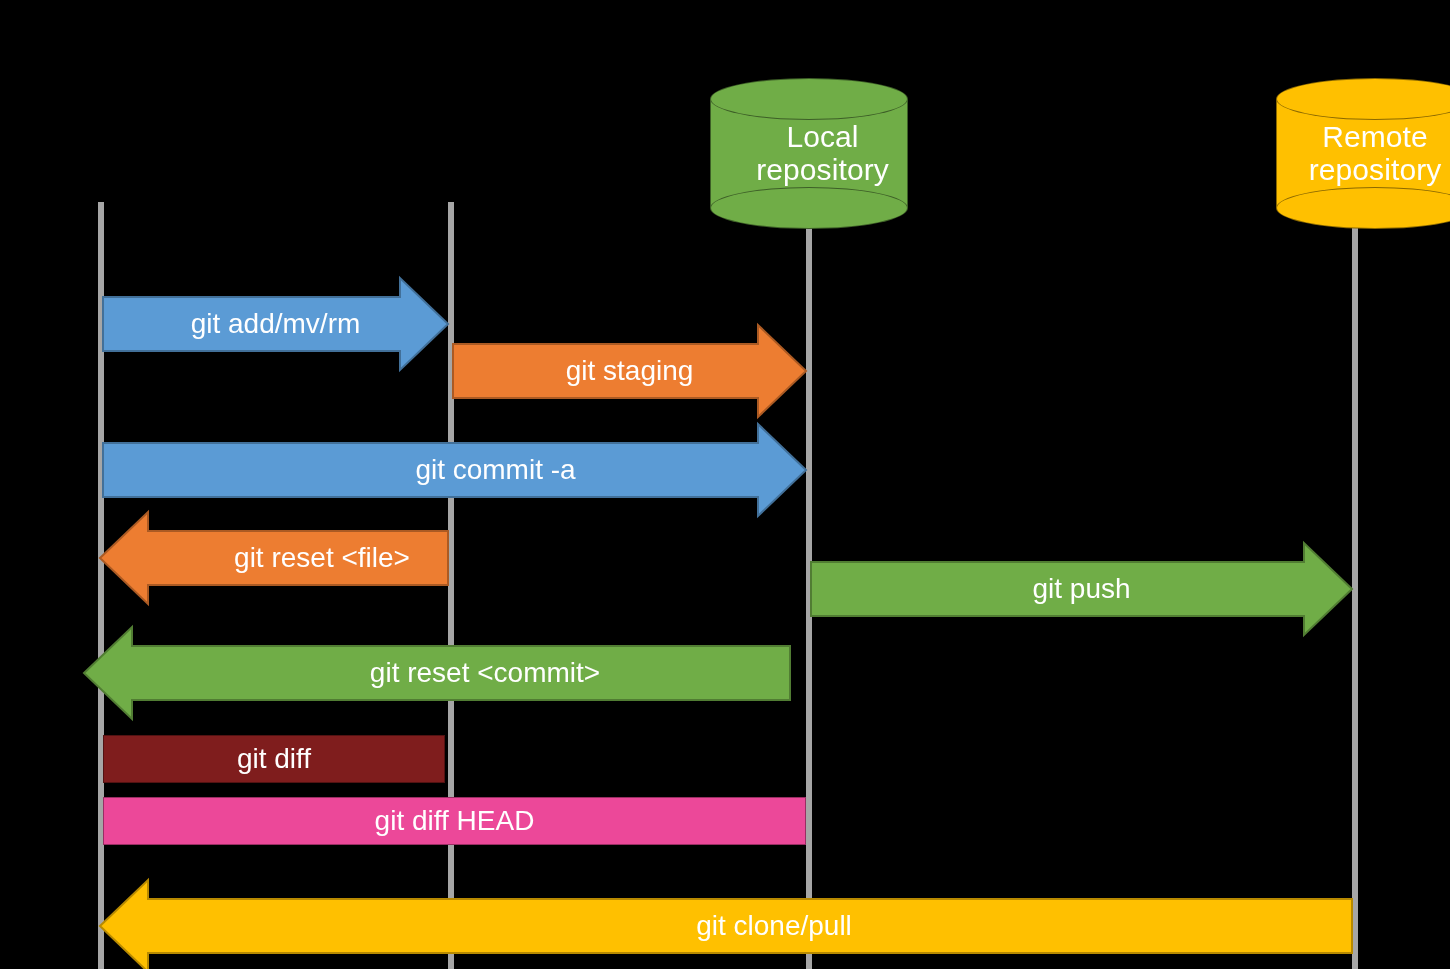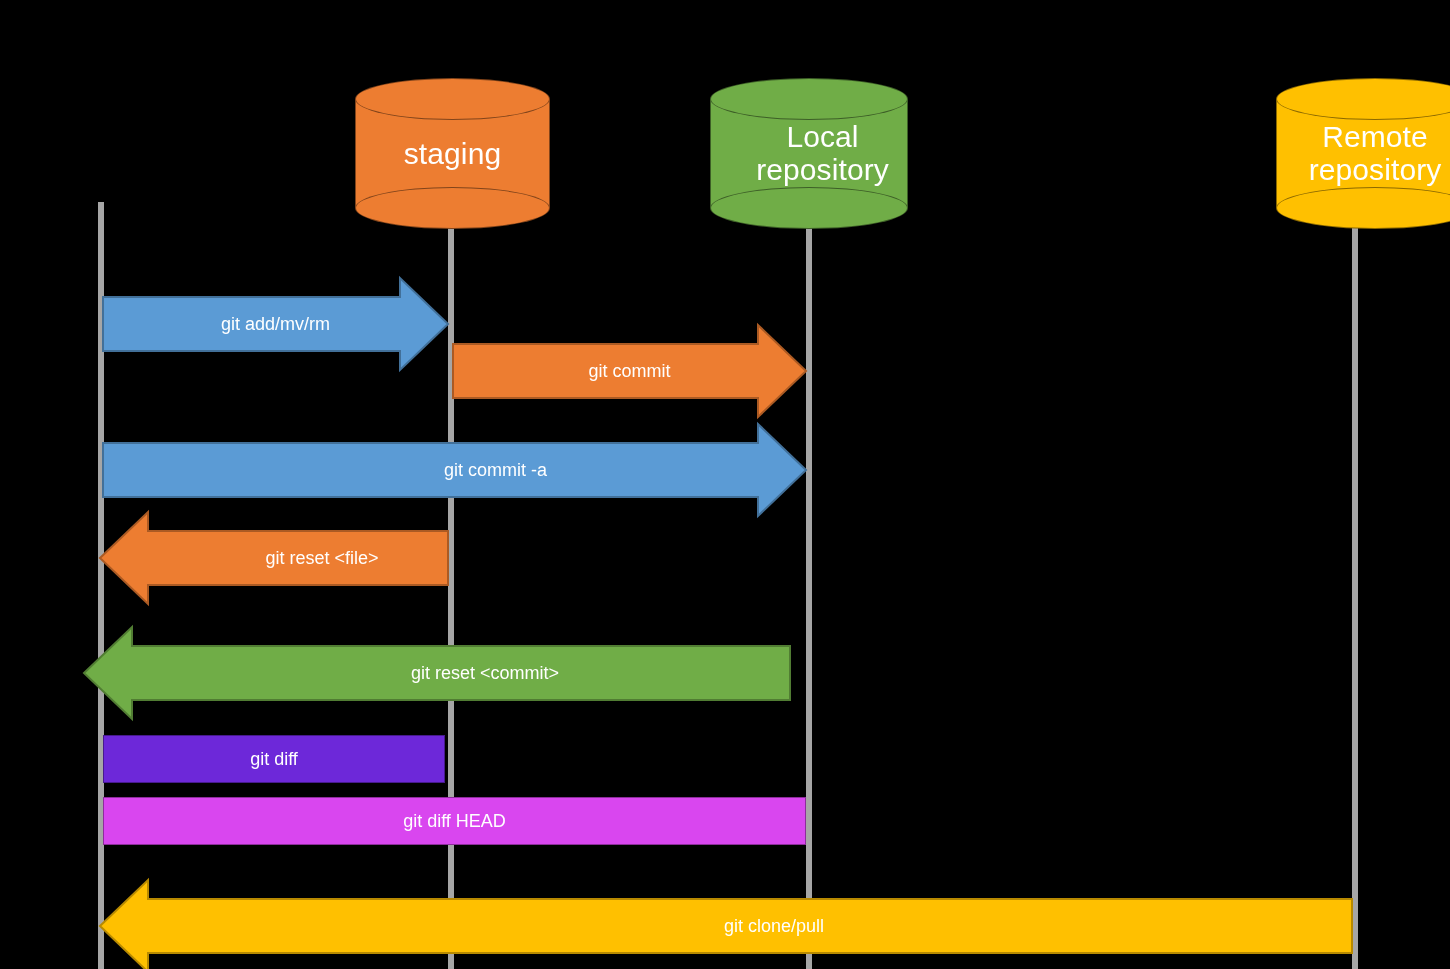--- a/index.html
+++ b/index.html
@@ -75,44 +75,38 @@
   .arrow-label {
     position: absolute;
     left: 0;
     top: 0;
     width: 100%;
     height: 100%;
     display: flex;
     align-items: center;
     justify-content: center;
     color: #FFFFFF;
-    font-size: 18px;
+    font-size: 28px;
     white-space: nowrap;
     pointer-events: none;
   }
   .bar {
     position: absolute;
     box-sizing: border-box;
     border: 1px solid rgba(0,0,0,0.35);
   }
 </style>
 </head>
 <body>
 
 <div id="canvas">
     <div class="lifeline" style="left: 98px; top: 202px; height: 767px; background: rgb(166, 166, 166);"></div>
     <div class="lifeline" style="left: 448px; top: 202px; height: 767px; background: rgb(166, 166, 166);"></div>
     <div class="lifeline" style="left: 806px; top: 202px; height: 767px; background: rgb(166, 166, 166);"></div>
     <div class="lifeline" style="left: 1352px; top: 202px; height: 767px; background: rgb(166, 166, 166);"></div>
-    <div class="cylinder" style="left: 355px; top: 78px; width: 195px; height: 130px;">
-      <div class="cyl-body" style="top: 21px; width: 195px; height: 109px; background: rgb(237, 125, 49);"></div>
-      <div class="cyl-bottom" style="top: 109px; width: 195px; height: 42px; background: rgb(237, 125, 49);"></div>
-      <div class="cyl-top" style="top: 0px; width: 195px; height: 42px; background: rgb(237, 125, 49);"></div>
-      <div class="cyl-label" style="top: 58.7px;">staging</div>
-    </div>
     <div class="cylinder" style="left: 710px; top: 78px; width: 225px; height: 130px;">
       <div class="cyl-body" style="top: 21px; width: 198px; height: 109px; background: rgb(112, 173, 71);"></div>
       <div class="cyl-bottom" style="top: 109px; width: 198px; height: 42px; background: rgb(112, 173, 71);"></div>
       <div class="cyl-top" style="top: 0px; width: 198px; height: 42px; background: rgb(112, 173, 71);"></div>
       <div class="cyl-label" style="top: 41.9px;">Local
 repository</div>
     </div>
     <div class="cylinder" style="left: 1252px; top: 78px; width: 198px; height: 130px; margin-left: 24px;">
       <div class="cyl-body" style="top: 21px; width: 198px; height: 109px; background: rgb(255, 192, 0);"></div>
       <div class="cyl-bottom" style="top: 109px; width: 198px; height: 42px; background: rgb(255, 192, 0);"></div>
@@ -123,45 +117,51 @@
     <div class="arrow" style="left: 103px; top: 278px; width: 345px; height: 92px;">
       <svg viewBox="0 0 345 92" preserveAspectRatio="none">
         <polygon points="0,19 297,19 297,0 345,46 297,92 297,73 0,73" fill="#5B9BD5" stroke="rgb(66,112,153)" stroke-width="2"></polygon>
       </svg>
       <div class="arrow-label" style="padding-right: 48px;">git add/mv/rm</div>
     </div>
     <div class="arrow" style="left: 453px; top: 325px; width: 353px; height: 92px;">
       <svg viewBox="0 0 353 92" preserveAspectRatio="none">
         <polygon points="0,19 305,19 305,0 353,46 305,92 305,73 0,73" fill="#ED7D31" stroke="rgb(171,90,35)" stroke-width="2"></polygon>
       </svg>
-      <div class="arrow-label" style="padding-right: 48px;">git commit</div>
+      <div class="arrow-label" style="padding-right: 48px;">git staging</div>
     </div>
     <div class="arrow" style="left: 103px; top: 424px; width: 703px; height: 92px;">
       <svg viewBox="0 0 703 92" preserveAspectRatio="none">
         <polygon points="0,19 655,19 655,0 703,46 655,92 655,73 0,73" fill="#5B9BD5" stroke="rgb(66,112,153)" stroke-width="2"></polygon>
       </svg>
       <div class="arrow-label" style="padding-right: 48px; padding-left: 41px;">git commit -a</div>
     </div>
     <div class="arrow" style="left: 100px; top: 512px; width: 348px; height: 92px; text-decoration: underline;">
       <svg viewBox="0 0 348 92" preserveAspectRatio="none">
         <polygon points="348,19 48,19 48,0 0,46 48,92 48,73 348,73" fill="#ED7D31" stroke="rgb(171,90,35)" stroke-width="2"></polygon>
       </svg>
       <div class="arrow-label" style="padding-left: 48px;">git reset &lt;file&gt;</div>
     </div>
+    <div class="arrow" style="left: 811px; top: 543px; width: 541px; height: 92px;">
+      <svg viewBox="0 0 541 92" preserveAspectRatio="none">
+        <polygon points="0,19 493,19 493,0 541,46 493,92 493,73 0,73" fill="#70AD47" stroke="rgb(81,125,51)" stroke-width="2"></polygon>
+      </svg>
+      <div class="arrow-label" style="padding-right: 48px;">git push</div>
+    </div>
     <div class="arrow" style="left: 84px; top: 627px; width: 706px; height: 92px; text-decoration: underline;">
       <svg viewBox="0 0 706 92" preserveAspectRatio="none">
         <polygon points="706,19 48,19 48,0 0,46 48,92 48,73 706,73" fill="#70AD47" stroke="rgb(81,125,51)" stroke-width="2"></polygon>
       </svg>
       <div class="arrow-label" style="padding-left: 48px;">git reset &lt;commit&gt;</div>
     </div>
     <div class="arrow" style="left: 100px; top: 880px; width: 1252px; height: 92px;">
       <svg viewBox="0 0 1252 92" preserveAspectRatio="none">
         <polygon points="1252,19 48,19 48,0 0,46 48,92 48,73 1252,73" fill="#FFC000" stroke="rgb(184,138,0)" stroke-width="2"></polygon>
       </svg>
       <div class="arrow-label" style="padding-left: 48px;">git clone/pull</div>
     </div>
-    <div class="bar" style="left: 103px; top: 735px; width: 342px; height: 48px; background: #6d28d9;">
+    <div class="bar" style="left: 103px; top: 735px; width: 342px; height: 48px; background: #7f1d1d;">
       <div class="arrow-label">git diff</div>
     </div>
-    <div class="bar" style="left: 103px; top: 797px; width: 703px; height: 48px; background: #d946ef;">
+    <div class="bar" style="left: 103px; top: 797px; width: 703px; height: 48px; background: #ec4899;">
       <div class="arrow-label">git diff HEAD</div>
     </div>
   </div>
 
 </body></html>

